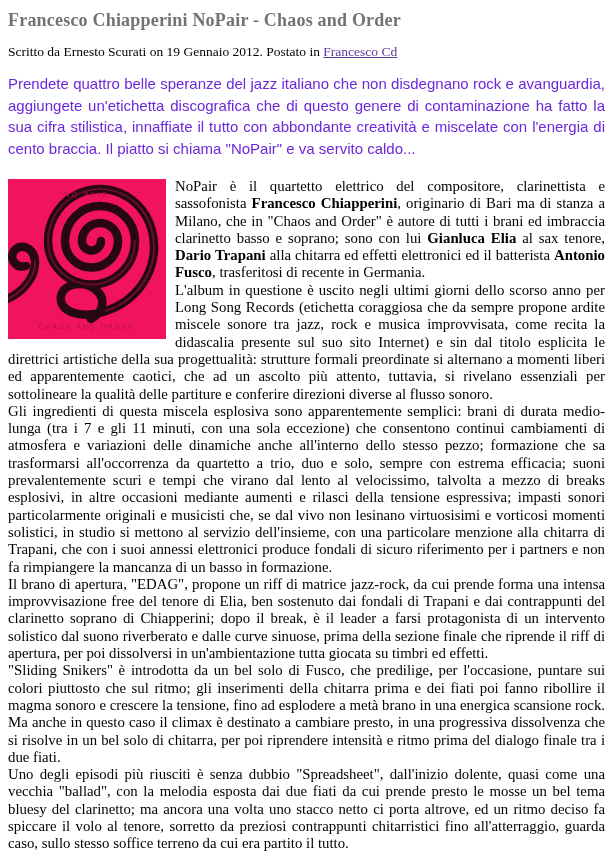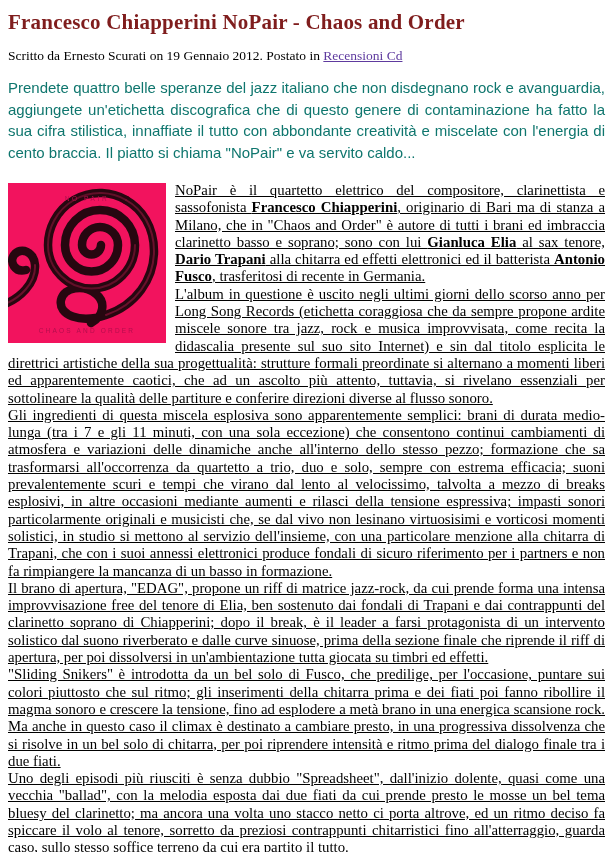--- a/index.html
+++ b/index.html
@@ -7,69 +7,69 @@
   body {
     width: 613px;
     min-height: 852px;
     margin: 0 auto;
     padding: 8px 8px 10px 8px;
     font-family: "Liberation Serif", serif;
     color: #000;
   }
   .page-title {
     font-family: "Liberation Serif", serif;
-    font-size: 21px;
+    font-size: 18px;
     font-weight: bold;
-    color: #7f1d1d;
+    color: #737373;
     letter-spacing: 0.2px;
     margin: 2px 0 13px 0;
   }
   .byline {
     font-family: "Liberation Serif", serif;
     font-size: 13.5px;
     color: #000;
     margin: 0 0 13px 0;
   }
   .byline a {
     color: #5e3a9e;
     text-decoration: underline;
     cursor: pointer;
   }
   .intro {
     font-family: "Liberation Sans", sans-serif;
     font-size: 15px;
     line-height: 21.5px;
-    color: #0f766e;
+    color: #6d28d9;
     text-align: justify;
     margin: 0 0 19px 0;
   }
   .article-body {
     font-family: "Liberation Serif", serif;
     font-size: 14.8px;
     line-height: 17.3px;
     text-align: justify;
     color: #000;
   }
-  .article-body p { margin: 0; text-decoration: underline; }
+  .article-body p { margin: 0; }
   .article-body p b { font-weight: bold; }
   .album-cover {
     float: left;
     width: 158px;
     height: 160px;
     margin: 1px 9px 3px 0;
     display: block;
   }
   .clearfix::after { content: ""; display: block; clear: both; }
 </style>
 </head>
 <body>
 
 <h1 class="page-title">Francesco Chiapperini NoPair - Chaos and Order</h1>
 
-<p class="byline"><span>Scritto da Ernesto Scurati on 19 Gennaio 2012. Postato in </span><a>Recensioni Cd</a></p>
+<p class="byline"><span>Scritto da Ernesto Scurati on 19 Gennaio 2012. Postato in </span><a>Francesco Cd</a></p>
 
 <p class="intro">Prendete quattro belle speranze del jazz italiano che non disdegnano rock e avanguardia, aggiungete un'etichetta discografica che di questo genere di contaminazione ha fatto la sua cifra stilistica, innaffiate il tutto con abbondante creatività e miscelate con l'energia di cento braccia. Il piatto si chiama "NoPair" e va servito caldo...</p>
 
 <div class="article-body clearfix">
 
   <svg class="album-cover" viewBox="0 0 158 160" xmlns="http://www.w3.org/2000/svg" aria-hidden="true">
     <rect x="0" y="0" width="158" height="160" fill="#f2135e"></rect>
 
     <path d="M -6 122 C 12 116, 28 100, 27 82 C 26 69, 13 63, 6 72 C 1 79, 7 90, 18 87" fill="none" stroke="#270710" stroke-width="8.5" stroke-linecap="round"></path>
     <path d="M -6 122 C 12 116, 28 100, 27 82" fill="none" stroke="#7c1333" stroke-width="2" stroke-linecap="round" opacity="0.8"></path>

